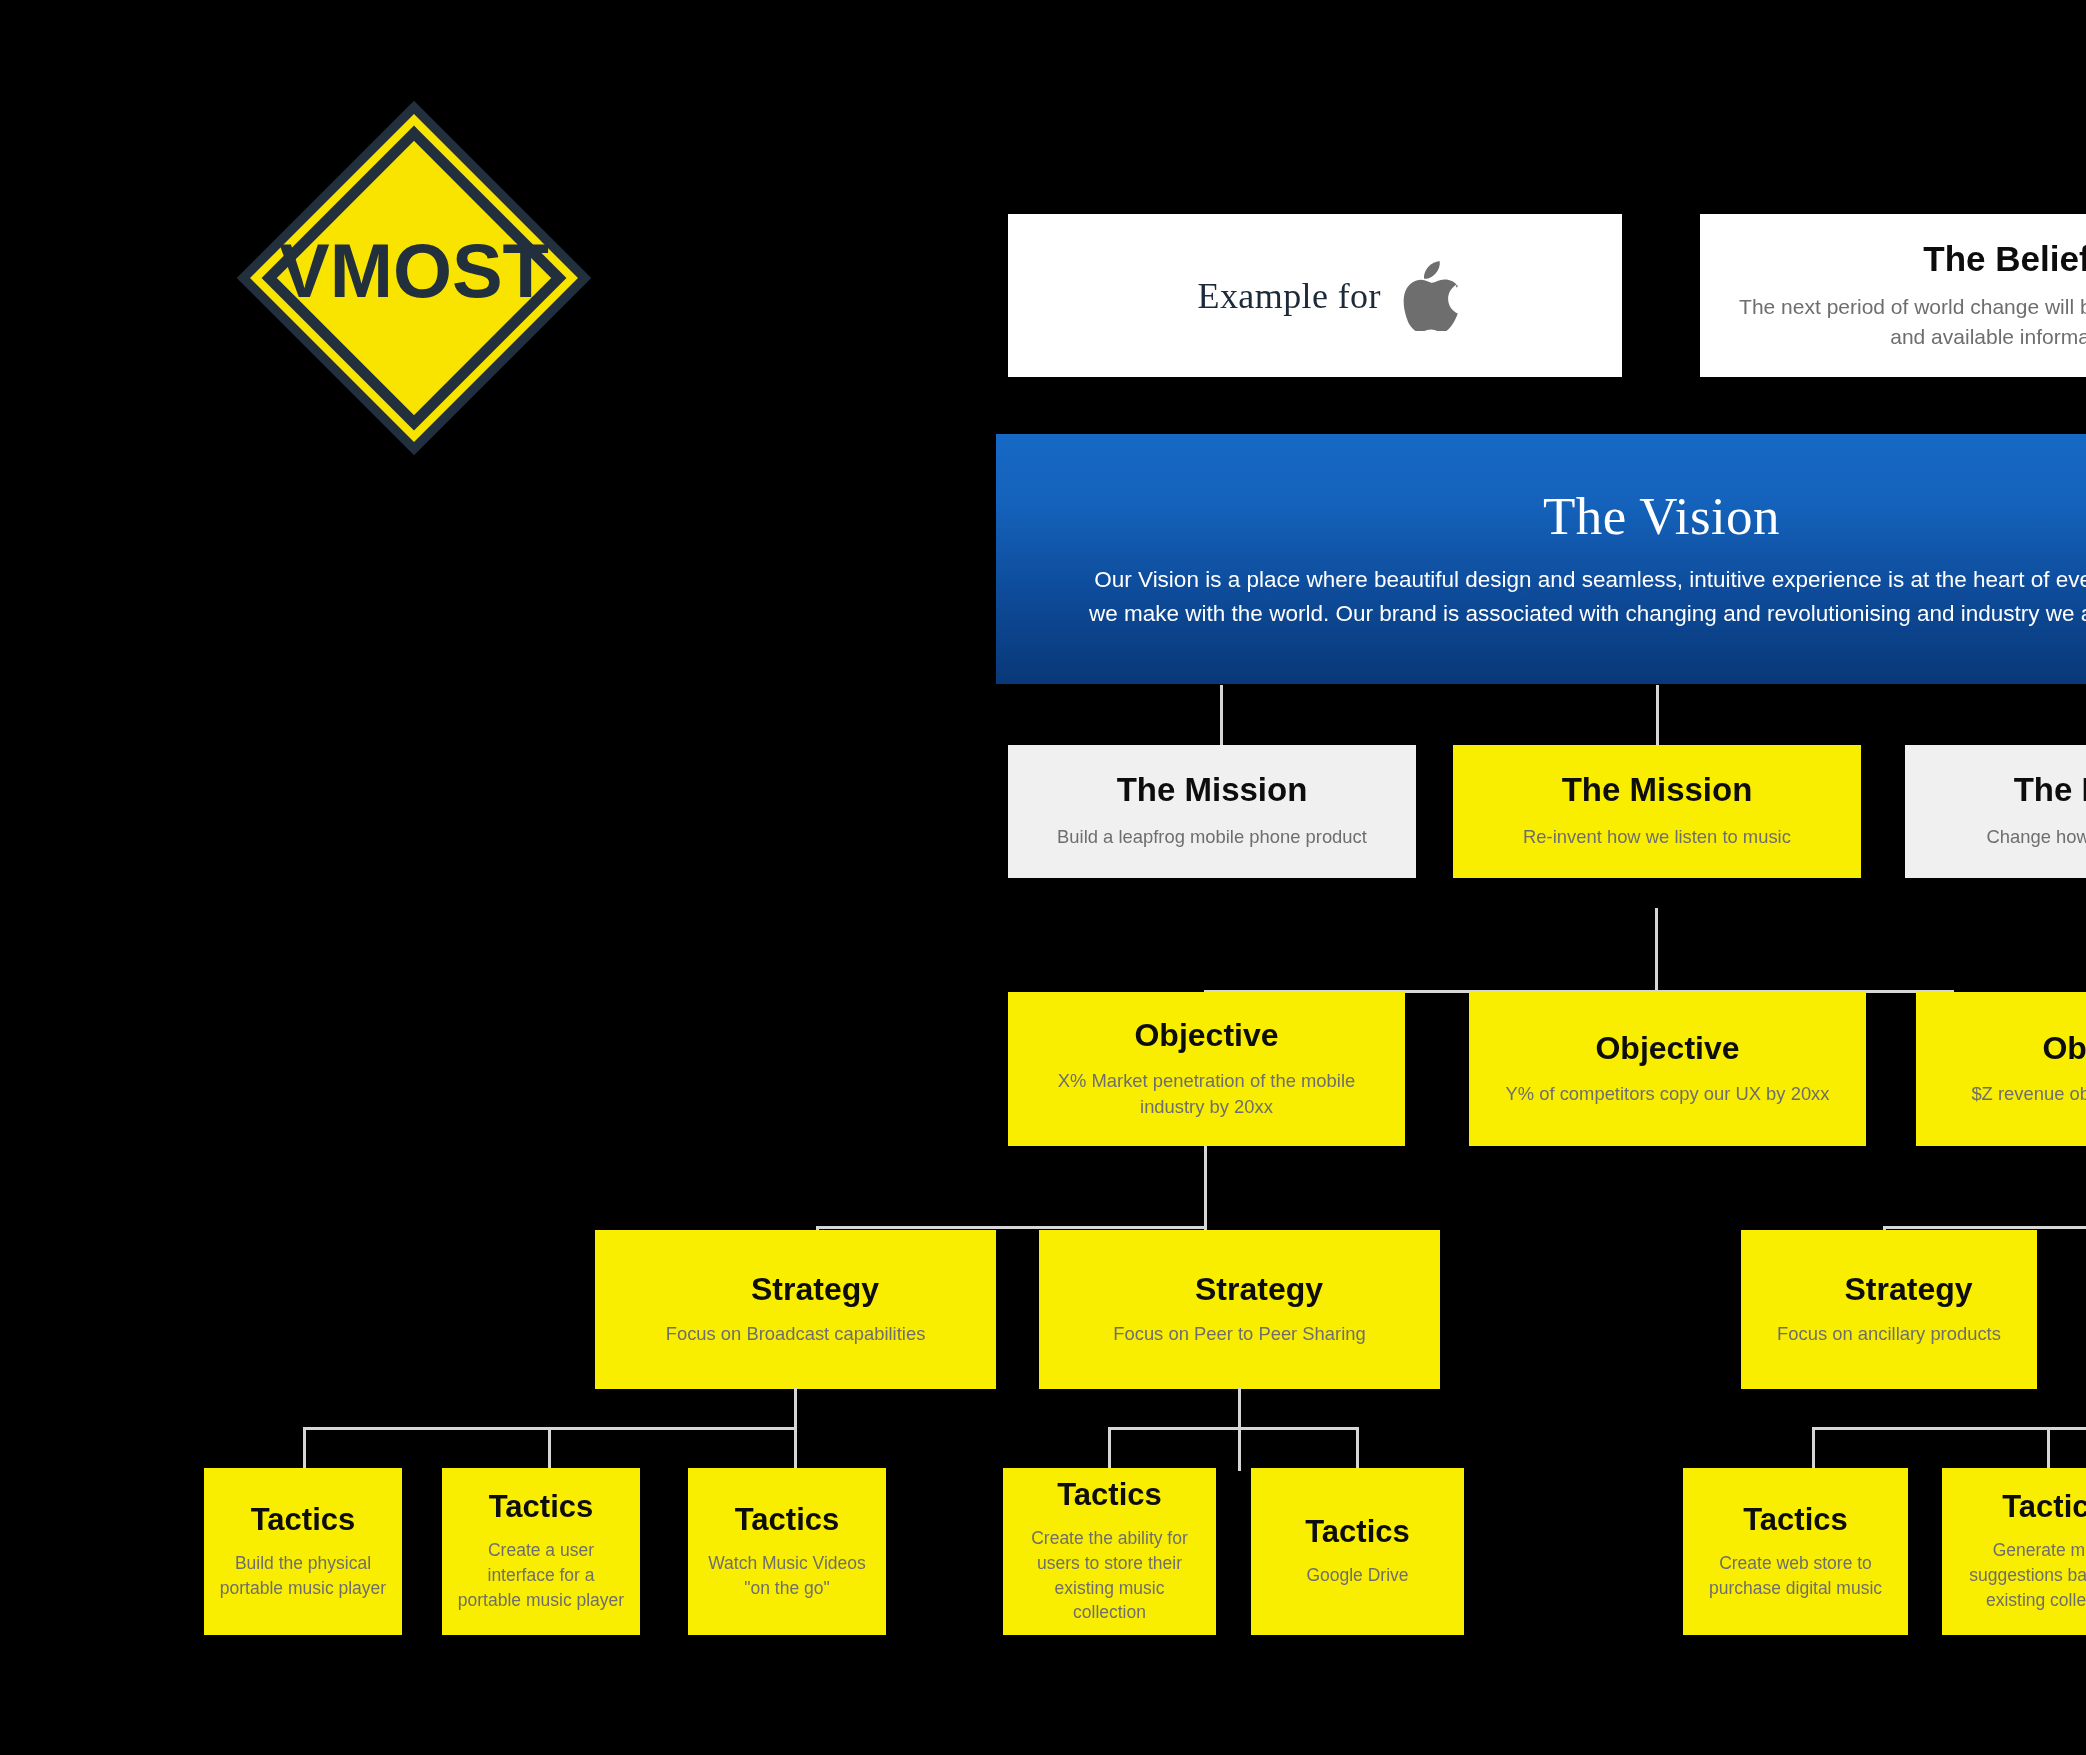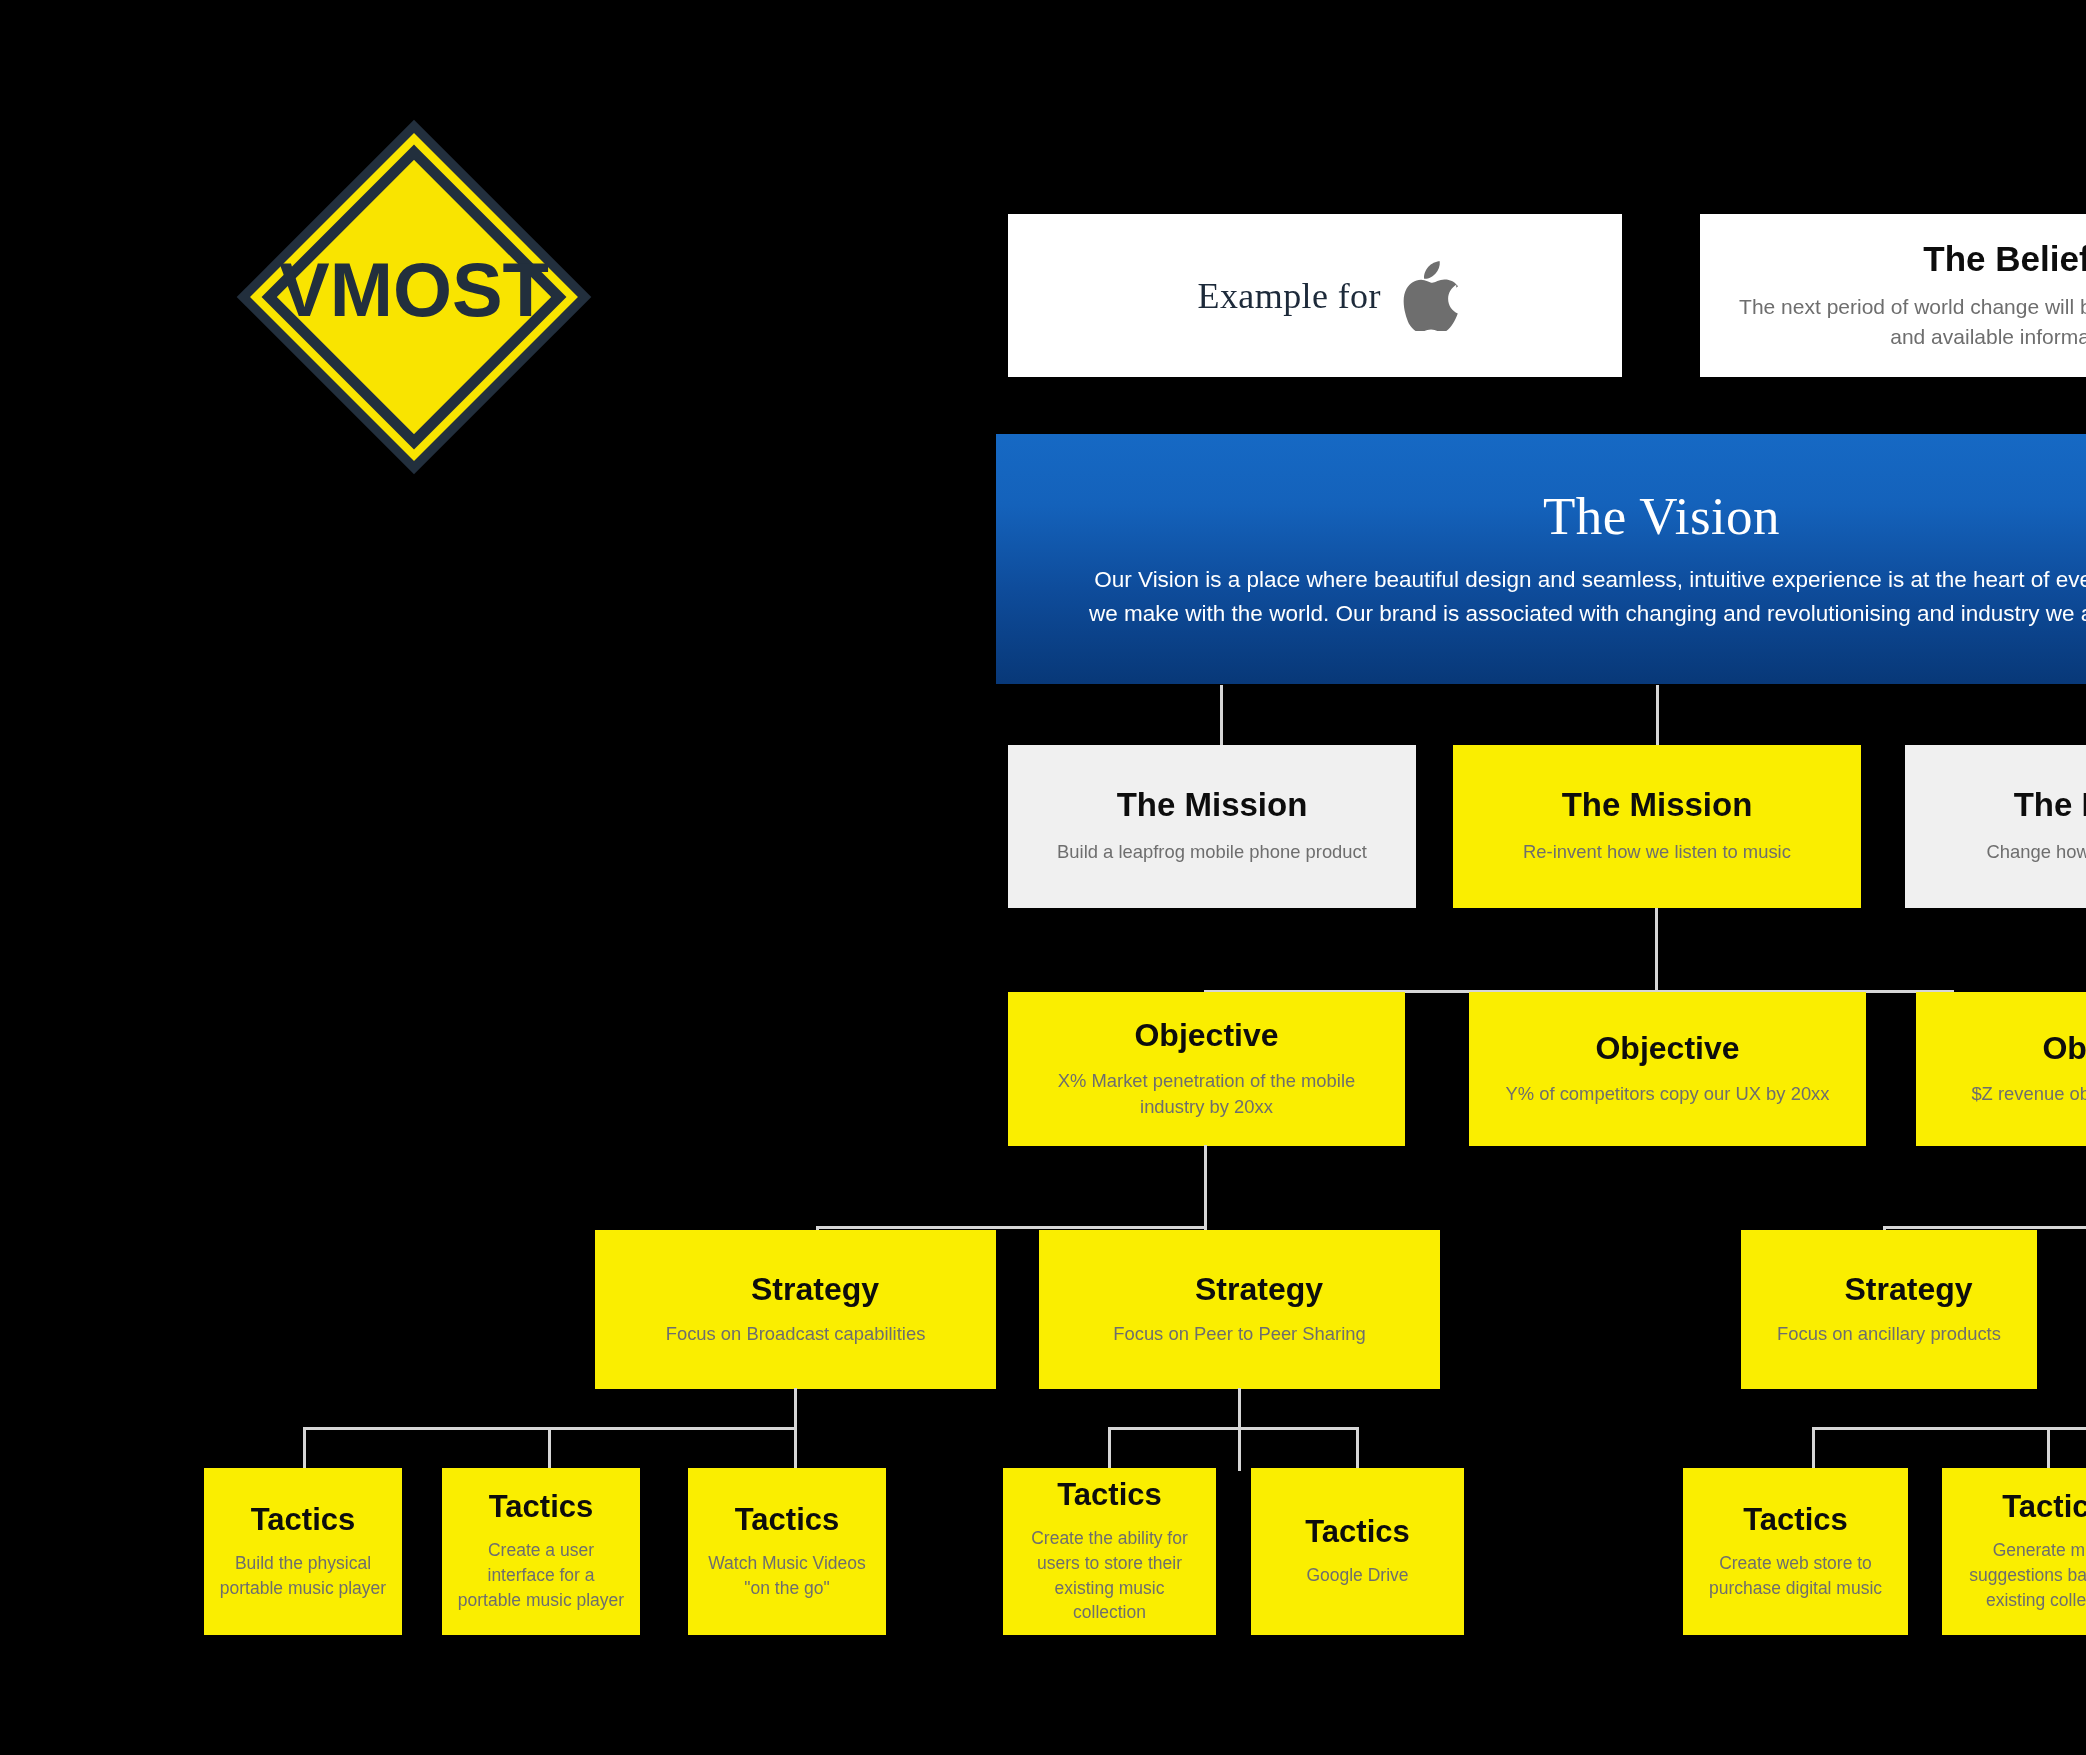--- a/index.html
+++ b/index.html
@@ -11,21 +11,21 @@
     font-family: "Liberation Sans", sans-serif;
   }
   #stage {
     position: relative;
     width: 2582px;
     height: 1756px;
     background: #000000;
   }
 
   
-  .logo-wrap { position: absolute; left: 220px; top: 103px; width: 388px; height: 388px; text-align: center; }
+  .logo-wrap { position: absolute; left: 220px; top: 84px; width: 388px; height: 388px; text-align: center; }
   .logo-wrap svg { display: block; width: 388px; height: 388px; }
 
   
   .box { position: absolute; display: flex; flex-direction: column;
          align-items: center; justify-content: center; text-align: center; padding-left: 29px; }
   .box .title { font-weight: 700; line-height: 1.12; }
   .box .sub   { line-height: 1.42; }
 
   .white { background: #ffffff; }
   .grey  { background: #f0f0f0; }
@@ -56,21 +56,21 @@
     background: linear-gradient(180deg, #1669c4 0%, #1462bb 28%, #0e4c9b 62%, #083878 100%);
     padding: 0 63px;
   }
   #vision-box .title {
     font-family: "Liberation Serif", serif; font-weight: 400;
     font-size: 53px; color: #ffffff; margin-bottom: 16.7px; letter-spacing: 0.4px; margin-left: 8px;
   }
   #vision-box .sub { font-size: 22.5px; color: #ffffff; max-width: 1152px; line-height: 1.5; }
 
   
-  .mission    { top: 745px; height: 163px; padding: 0 19px; }
+  .mission    { top: 745px; height: 133px; padding: 0 19px; }
   .mission .title { font-size: 33px; margin-bottom: 15px; }
   .mission .sub   { font-size: 18.4px; }
 
   .objective  { top: 992px; height: 154px; padding: 0 21px; }
   .objective .title { font-size: 32px; margin-bottom: 14px; }
   .objective .sub   { font-size: 18.4px; }
 
   .strategy   { top: 1230px; height: 159px; padding: 0 18.4px; }
   .strategy .title { font-size: 32px; margin-bottom: 14px; margin-left: 39px; }
   .strategy .sub   { font-size: 18.4px; }

